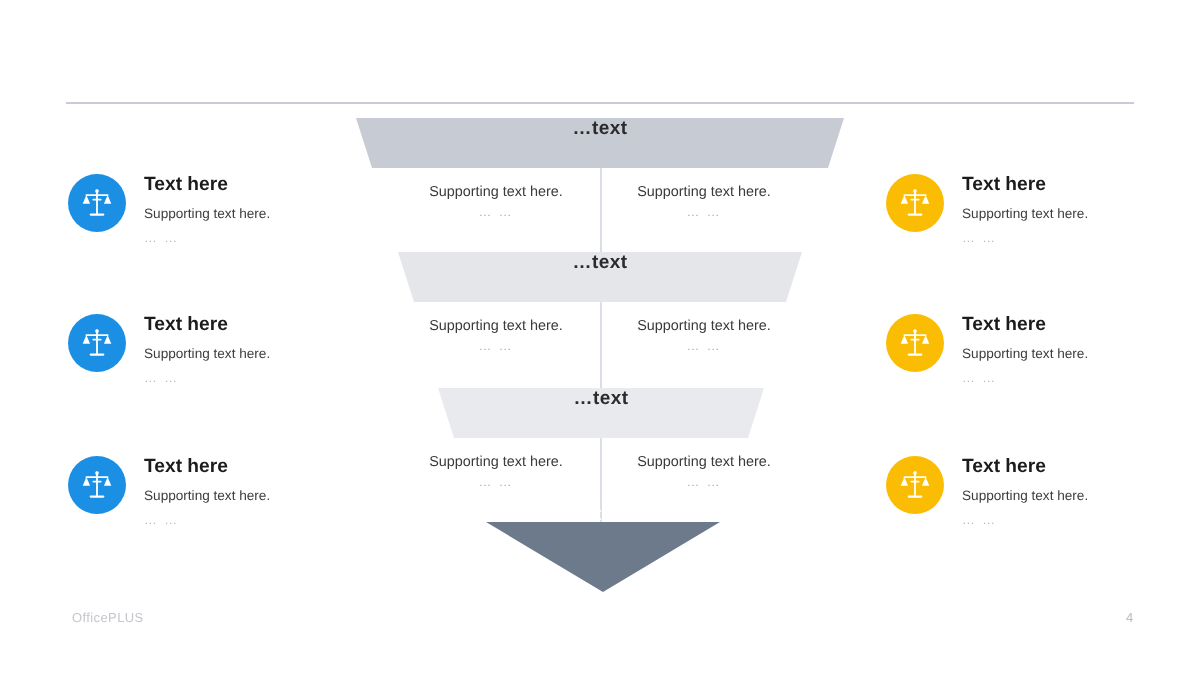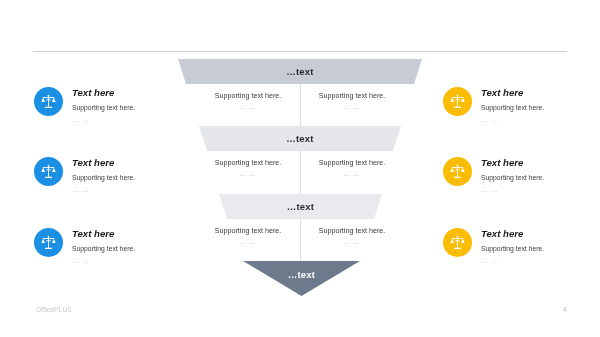--- a/index.html
+++ b/index.html
@@ -35,21 +35,21 @@
     top: 62px;
     width: 1px;
     height: 205px;
     background: #dcdee5;
   }
 
   
   .funnel-stage {
     position: absolute;
     display: flex;
-    align-items: center;
+    align-items: flex-start;
     justify-content: center;
   }
   .funnel-label {
     font-size: 9.5px;
     font-weight: bold;
     letter-spacing: .2px;
     color: #2b2b2b;
     position: relative;
     z-index: 2;
     pointer-events: none;
@@ -119,21 +119,20 @@
   .badge.blue   { background: #1a8fe3; }
   .badge.yellow { background: #fbbc04; }
 
   .card-text { margin-left: 9px; padding-top: 0px; }
   .card-title {
     font-size: 9.6px;
     font-weight: bold;
     color: #1c1c1c;
     line-height: 13px;
     white-space: nowrap;
-    font-style: italic;
   }
   .card-sub {
     font-size: 6.8px;
     color: #3d3d3d;
     line-height: 13px;
     margin-top: 2px;
     white-space: nowrap;
   }
   .card-dots {
     font-size: 6.4px;

